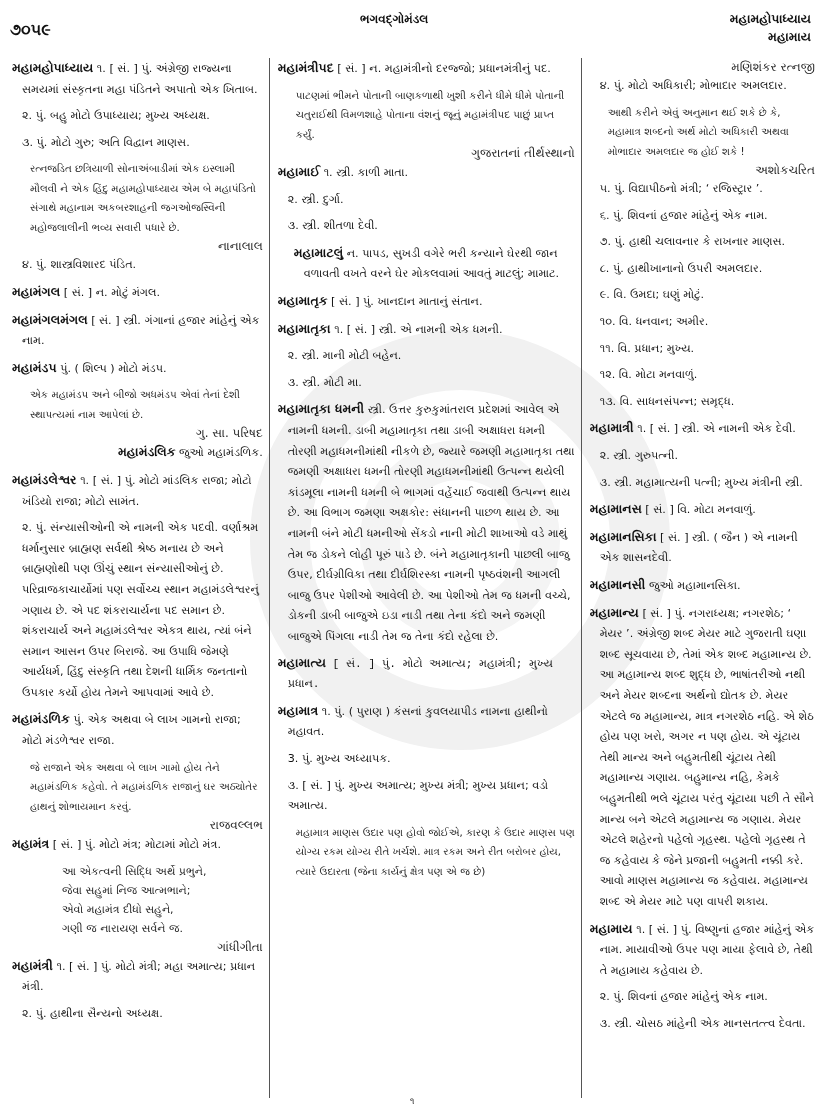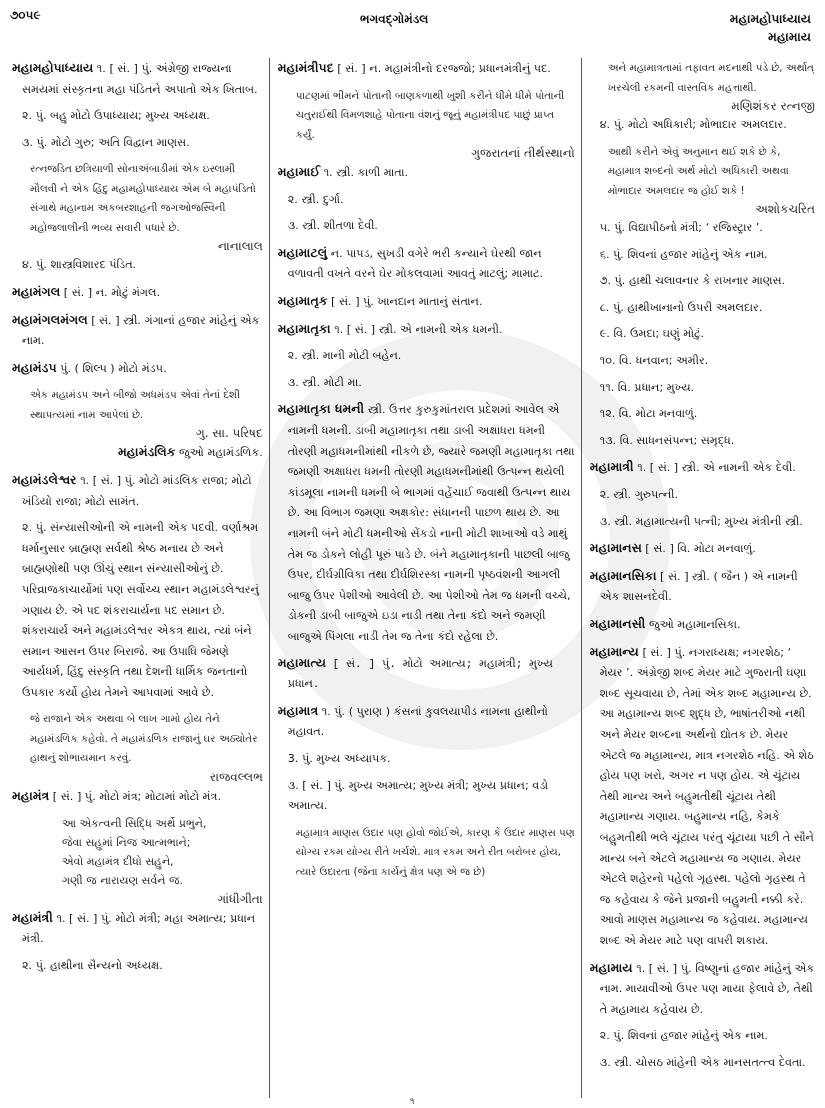--- a/index.html
+++ b/index.html
@@ -17,21 +17,21 @@
   }
   .watermark2 {
     position: absolute; left: 360px; top: 440px;
     width: 200px; height: 200px; border-radius: 50%;
     border: 40px solid #f4f4f4; box-sizing: border-box; z-index: 0;
   }
   .header {
     position: absolute; top: 6px; left: 0; width: 825px; height: 40px;
     z-index: 2;
   }
-  .page-num { position: absolute; left: 10px; top: 2px; font-size: 12px; font-weight: bold; }
+  .page-num { position: absolute; left: 10px; top: 14px; font-size: 16px; font-weight: bold; }
   .book-title { position: absolute; left: 360px; top: 6px; font-size: 12px; font-weight: bold; }
   .guide-words { position: absolute; right: 14px; top: 4px; text-align: right; font-size: 12.5px; font-weight: bold; line-height: 18px; }
   .columns {
     position: absolute; top: 58px; left: 6px; width: 815px; height: 1040px;
     display: flex; z-index: 2;
   }
   .col { box-sizing: border-box; padding: 0 6px; font-size: 11.2px; line-height: 20.6px; overflow: hidden; }
   .col-1 { width: 278px; }
   .col-2 { width: 331px; border-left: 1px solid #555; border-right: 1px solid #555; padding-left: 8px; }
   .col-3 { width: 253px; padding-left: 8px; }
@@ -67,54 +67,54 @@
       <div class="src">નાનાલાલ</div>
       <div class="entry sense">૪. પું. શાસ્ત્રવિશારદ પંડિત.</div>
       <div class="entry" style="text-indent: -10px; padding-left: 10px;"><span class="hw">મહામંગલ</span><span> [ સં. ] ન. મોટું મંગલ.</span></div>
       <div class="entry" style="text-indent: -10px; padding-left: 10px;"><span class="hw">મહામંગલમંગલ</span><span> [ સં. ] સ્ત્રી. ગંગાનાં હજાર માંહેનું એક નામ.</span></div>
       <div class="entry" style="text-indent: -10px; padding-left: 10px;"><span class="hw">મહામંડપ</span><span> પું. ( શિલ્પ ) મોટો મંડપ.</span></div>
       <div class="quote">એક મહામંડપ અને બીજો અધમંડપ એવાં તેનાં દેશી સ્થાપત્યમાં નામ આપેલાં છે.</div>
       <div class="src">ગુ. સા. પરિષદ</div>
       <div class="entry" style="text-indent: -10px; padding-left: 10px; text-align: right;"><span class="hw">મહામંડલિક</span><span> જુઓ મહામંડળિક.</span></div>
       <div class="entry" style="text-indent: -10px; padding-left: 10px;"><span class="hw">મહામંડલેશ્વર</span><span> ૧. [ સં. ] પું. મોટો માંડલિક રાજા; મોટો ખંડિયો રાજા; મોટો સામંત.</span></div>
       <div class="entry sense">૨. પું. સંન્યાસીઓની એ નામની એક પદવી. વર્ણાશ્રમ ધર્માનુસાર બ્રાહ્મણ સર્વથી શ્રેષ્ઠ મનાય છે અને બ્રાહ્મણોથી પણ ઊંચું સ્થાન સંન્યાસીઓનું છે. પરિવ્રાજકાચાર્યોમાં પણ સર્વોચ્ચ સ્થાન મહામંડલેશ્વરનું ગણાય છે. એ પદ શંકરાચાર્યના પદ સમાન છે. શંકરાચાર્ય અને મહામંડલેશ્વર એકત્ર થાય, ત્યાં બંને સમાન આસન ઉપર બિરાજે. આ ઉપાધિ જેમણે આર્યધર્મ, હિંદુ સંસ્કૃતિ તથા દેશની ધાર્મિક જનતાનો ઉપકાર કર્યો હોય તેમને આપવામાં આવે છે.</div>
+      <div class="entry" style="text-indent: -10px; padding-left: 10px;"><span class="hw">મહામંડળિક</span><span> પું. એક અથવા બે લાખ ગામનો રાજા; મોટો મંડળેશ્વર રાજા.</span></div>
       <div class="quote">જે રાજાને એક અથવા બે લાખ ગામો હોય તેને મહામંડળિક કહેવો. તે મહામંડળિક રાજાનું ઘર અઠ્યોતેર હાથનું શોભાયમાન કરવું.</div>
       <div class="src">રાજવલ્લભ</div>
       <div class="entry" style="text-indent: -10px; padding-left: 10px;"><span class="hw">મહામંત્ર</span><span> [ સં. ] પું. મોટો મંત્ર; મોટામાં મોટો મંત્ર.</span></div>
       <div class="poem">
         <div>આ એકત્વની સિદ્ધિ અર્થે પ્રભુને,</div>
         <div>જેવા સહુમાં નિજ આત્મભાને;</div>
         <div>એવો મહામંત્ર દીધો સહુને,</div>
         <div>ગણી જ નારાયણ સર્વને જ.</div>
       </div>
       <div class="src">ગાંધીગીતા</div>
       <div class="entry" style="text-indent: -10px; padding-left: 10px;"><span class="hw">મહામંત્રી</span><span> ૧. [ સં. ] પું. મોટો મંત્રી; મહા અમાત્ય; પ્રધાન મંત્રી.</span></div>
       <div class="entry sense">૨. પું. હાથીના સૈન્યનો અધ્યક્ષ.</div>
     </div>
   <div class="col col-2">
       <div class="entry" style="text-indent: -10px; padding-left: 10px;"><span class="hw">મહામંત્રીપદ</span><span> [ સં. ] ન. મહામંત્રીનો દરજ્જો; પ્રધાનમંત્રીનું પદ.</span></div>
       <div class="quote">પાટણમાં ભીમને પોતાની બાણકળાથી ખુશી કરીને ધીમે ધીમે પોતાની ચતુરાઈથી વિમળશાહે પોતાના વંશનું જૂનું મહામંત્રીપદ પાછું પ્રાપ્ત કર્યું.</div>
       <div class="src">ગુજરાતનાં તીર્થસ્થાનો</div>
       <div class="entry" style="text-indent: -10px; padding-left: 10px;"><span class="hw">મહામાઈ</span><span> ૧. સ્ત્રી. કાળી માતા.</span></div>
       <div class="entry sense">૨. સ્ત્રી. દુર્ગા.</div>
       <div class="entry sense">૩. સ્ત્રી. શીતળા દેવી.</div>
-      <div class="entry" style="text-indent: -10px; padding-left: 10px;"><span class="hw">મહામાટલું</span><span> ન. પાપડ, સુખડી વગેરે ભરી કન્યાને ઘેરથી જાન વળાવતી વખતે વરને ઘેર મોકલવામાં આવતું માટલું; મામાટ.</span></div>
+      <div class="entry" style="text-indent: -10px; padding-left: 10px; margin-left: 16px;"><span class="hw">મહામાટલું</span><span> ન. પાપડ, સુખડી વગેરે ભરી કન્યાને ઘેરથી જાન વળાવતી વખતે વરને ઘેર મોકલવામાં આવતું માટલું; મામાટ.</span></div>
       <div class="entry" style="text-indent: -10px; padding-left: 10px;"><span class="hw">મહામાતૃક</span><span> [ સં. ] પું. ખાનદાન માતાનું સંતાન.</span></div>
       <div class="entry" style="text-indent: -10px; padding-left: 10px;"><span class="hw">મહામાતૃકા</span><span> ૧. [ સં. ] સ્ત્રી. એ નામની એક ધમની.</span></div>
       <div class="entry sense">૨. સ્ત્રી. માની મોટી બહેન.</div>
       <div class="entry sense">૩. સ્ત્રી. મોટી મા.</div>
       <div class="entry" style="text-indent: -10px; padding-left: 10px;"><span class="hw">મહામાતૃકા ધમની</span><span> સ્ત્રી. ઉત્તર કુરુકુમાંતરાલ પ્રદેશમાં આવેલ એ નામની ધમની. ડાબી મહામાતૃકા તથા ડાબી અક્ષાધરા ધમની તોરણી મહાધમનીમાંથી નીકળે છે, જ્યારે જમણી મહામાતૃકા તથા જમણી અક્ષાધરા ધમની તોરણી મહાધમનીમાંથી ઉત્પન્ન થયેલી કાંડમૂલા નામની ધમની બે ભાગમાં વહેંચાઈ જવાથી ઉત્પન્ન થાય છે. આ વિભાગ જમણા અક્ષકોર: સંધાનની પાછળ થાય છે. આ નામની બંને મોટી ધમનીઓ સેંકડો નાની મોટી શાખાઓ વડે માથું તેમ જ ડોકને લોહી પૂરું પાડે છે. બંને મહામાતૃકાની પાછલી બાજુ ઉપર, દીર્ઘગ્રીવિકા તથા દીર્ઘશિરસ્કા નામની પૃષ્ઠવંશની આગલી બાજુ ઉપર પેશીઓ આવેલી છે. આ પેશીઓ તેમ જ ધમની વચ્ચે, ડોકની ડાબી બાજુએ ઇડા નાડી તથા તેના કંદો અને જમણી બાજુએ પિંગલા નાડી તેમ જ તેના કંદો રહેલા છે.</span></div>
       <div class="entry" style="text-indent: -10px; padding-left: 10px; font-family: Liberation Mono, monospace;"><span class="hw">મહામાત્ય</span><span> [ સં. ] પું. મોટો અમાત્ય; મહામંત્રી; મુખ્ય પ્રધાન.</span></div>
       <div class="entry" style="text-indent: -10px; padding-left: 10px;"><span class="hw">મહામાત્ર</span><span> ૧. પું. ( પુરાણ ) કંસનાં કુવલયાપીડ નામના હાથીનો મહાવત.</span></div>
       <div class="entry sense">3. પું. મુખ્ય અધ્યાપક.</div>
       <div class="entry sense">૩. [ સં. ] પું. મુખ્ય અમાત્ય; મુખ્ય મંત્રી; મુખ્ય પ્રધાન; વડો અમાત્ય.</div>
       <div class="quote">મહામાત્ર માણસ ઉદાર પણ હોવો જોઈએ, કારણ કે ઉદાર માણસ પણ યોગ્ય રકમ યોગ્ય રીતે ખર્ચશે. માત્ર રકમ અને રીત બરોબર હોય, ત્યારે ઉદારતા (જેના કાર્યનું ક્ષેત્ર પણ એ જ છે)</div>
     </div>
   <div class="col col-3">
-      <div class="quote">અને મહામાત્રતામાં તફાવત મદનાથી પડે છે, અર્થાત્ ખરચેલી રકમની વાસ્તવિક મહત્તાથી.</div>
       <div class="src">મણિશંકર રત્નજી</div>
       <div class="entry sense">૪. પું. મોટો અધિકારી; મોભાદાર અમલદાર.</div>
       <div class="quote">આથી કરીને એવું અનુમાન થઈ શકે છે કે, મહામાત્ર શબ્દનો અર્થ મોટો અધિકારી અથવા મોભાદાર અમલદાર જ હોઈ શકે !</div>
       <div class="src">અશોકચરિત</div>
       <div class="entry sense">૫. પું. વિદ્યાપીઠનો મંત્રી; ‘ રજિસ્ટ્રાર ’.</div>
       <div class="entry sense">૬. પું. શિવનાં હજાર માંહેનું એક નામ.</div>
       <div class="entry sense">૭. પું. હાથી ચલાવનાર કે રાખનાર માણસ.</div>
       <div class="entry sense">૮. પું. હાથીખાનાનો ઉપરી અમલદાર.</div>
       <div class="entry sense">૯. વિ. ઉમદા; ઘણું મોટું.</div>
       <div class="entry sense">૧૦. વિ. ધનવાન; અમીર.</div>

